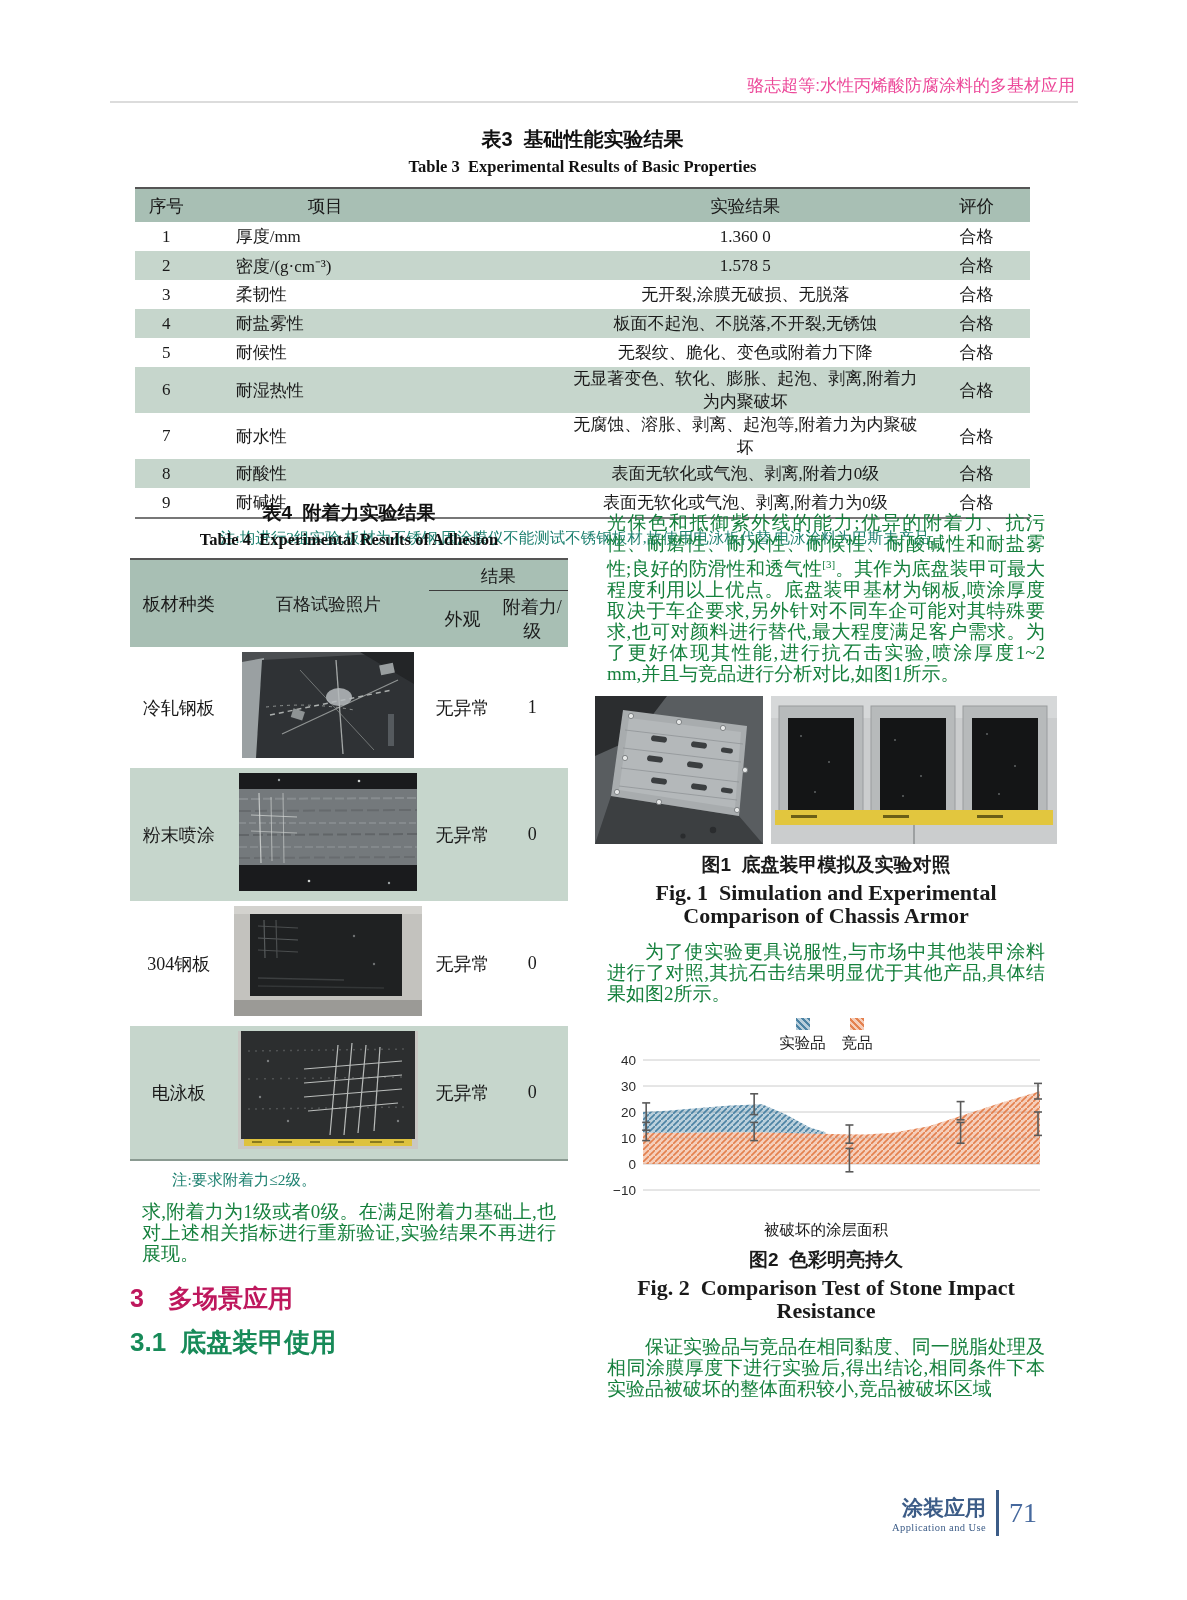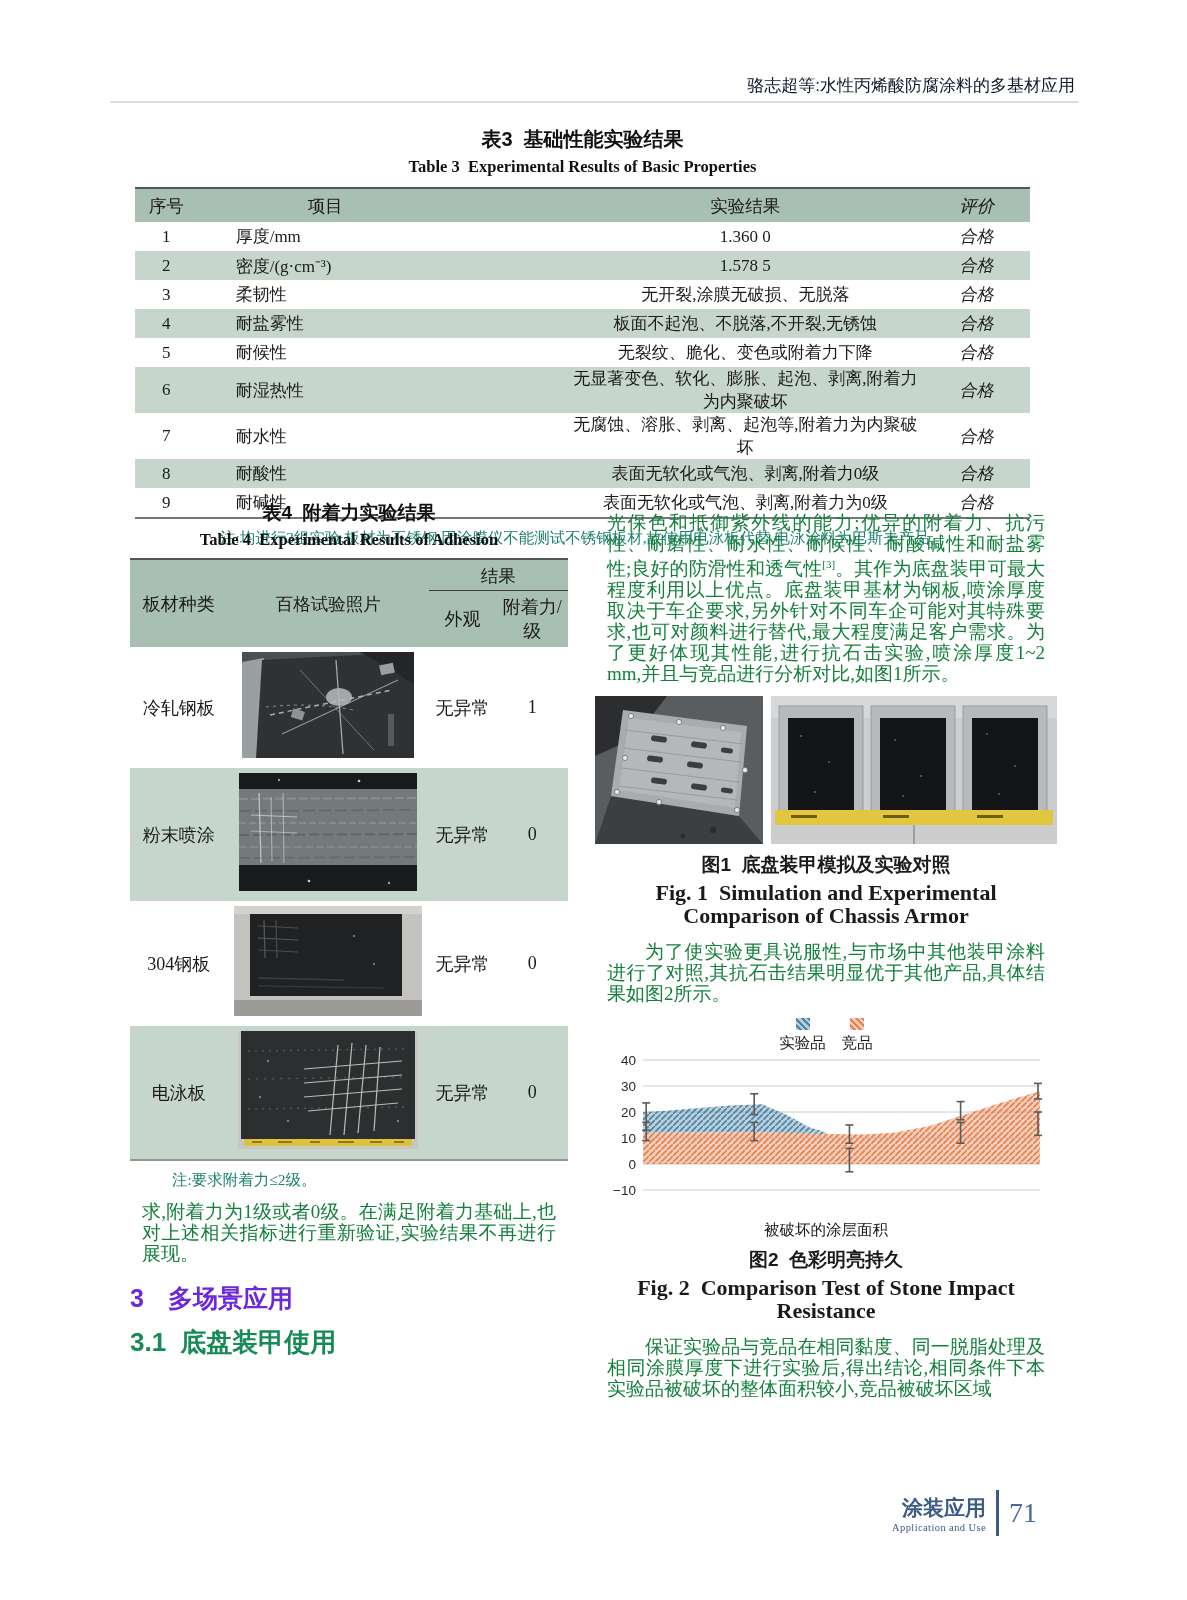--- a/index.html
+++ b/index.html
@@ -1,42 +1,42 @@
 <!DOCTYPE html>
 <html><head>
 <meta charset="utf-8">
 <style>
   html,body{margin:0;padding:0;background:#ffffff;}
   .page{position:relative;width:1187px;height:1600px;background:#ffffff;overflow:hidden;
         font-family:"Liberation Serif",serif;color:#1a1a1a;}
 
   
   .running-head{position:absolute;top:74px;right:112px;font-family:"Liberation Sans",sans-serif;
-                font-size:17px;color:#0f172a;}
+                font-size:17px;color:#ec4899;}
   .head-rule{position:absolute;top:101px;left:110px;width:968px;border-top:2px solid #dcdcdc;}
 
   
   .tt-cn{text-align:center;font-family:"Liberation Sans",sans-serif;font-weight:bold;
          font-size:19px;color:#111;white-space:pre-wrap;}
   .tt-en{text-align:center;font-family:"Liberation Serif",serif;font-weight:bold;
          font-size:16.5px;color:#111;margin-top:4px;white-space:pre-wrap;}
 
   
   .table3-block{position:absolute;left:135px;top:126px;width:895px;}
   .table3-block .tt-cn{font-size:20px;}
   table.t3{width:100%;border-collapse:collapse;margin-top:10px;font-size:17px;
            border-top:2px solid #555;border-bottom:2px solid #777;}
   .t3 th{background:#a8bfb4;font-weight:normal;height:31px;font-size:17.5px;}
   .t3 td{height:29px;text-align:center;padding:0;}
   .t3 tbody tr:nth-child(even) td{background:#c6d6cc;}
   .t3 .c-num{width:68px;}
   .t3 .c-item{width:300px;text-align:left;padding-left:38px;}
   .t3 th.c-item{text-align:left;padding-left:110px;}
   .t3 .c-result{width:407px;}
-  .t3 .c-eval{width:120px;font-style:italic;}
+  .t3 .c-eval{width:120px;}
   .note{margin-top:9px;color:#1e8170;font-size:15.5px;}
   .note-center{text-align:center;}
 
   
   .col-left{position:absolute;left:130px;top:500px;width:438px;}
   .col-right{position:absolute;left:595px;top:500px;width:462px;}
 
   
   table.t4{width:100%;border-collapse:collapse;margin-top:8px;font-size:17px;
            border-top:2px solid #555;border-bottom:2px solid #8a9a91;}
@@ -49,21 +49,21 @@
   .t4 .c-app{width:68px;font-size:18px;}
   .t4 .c-adh{width:72px;font-size:18px;}
   .note-left{padding-left:42px;}
 
   
   .para{font-size:19px;line-height:21px;text-align:justify;color:#15803d;margin:12px;}
   .para.indent{text-indent:2em;} .mt10{margin-top:10px;} .mt14{margin-top:14px;}
   sup{font-size:11px;}
 
   
-  .h-sec{margin-top:18px;color:#6d28d9;font-family:"Liberation Sans",sans-serif;
+  .h-sec{margin-top:18px;color:#be185d;font-family:"Liberation Sans",sans-serif;
          font-weight:bold;font-size:25px;}
   .h-sec .num{margin-right:24px;}
   .h-sub{margin-top:10px;margin-bottom:6px;color:#178a58;font-family:"Liberation Sans",sans-serif;
          font-weight:bold;font-size:26px;}
   .h-sub .num{margin-right:14px;}
 
   
   .fig1{display:flex;gap:8px;margin-top:10px;margin-bottom:8px;align-items:flex-end;}
   .fig-cap-cn{text-align:center;font-family:"Liberation Sans",sans-serif;font-weight:bold;
               font-size:19px;margin-top:6px;white-space:pre-wrap;}

